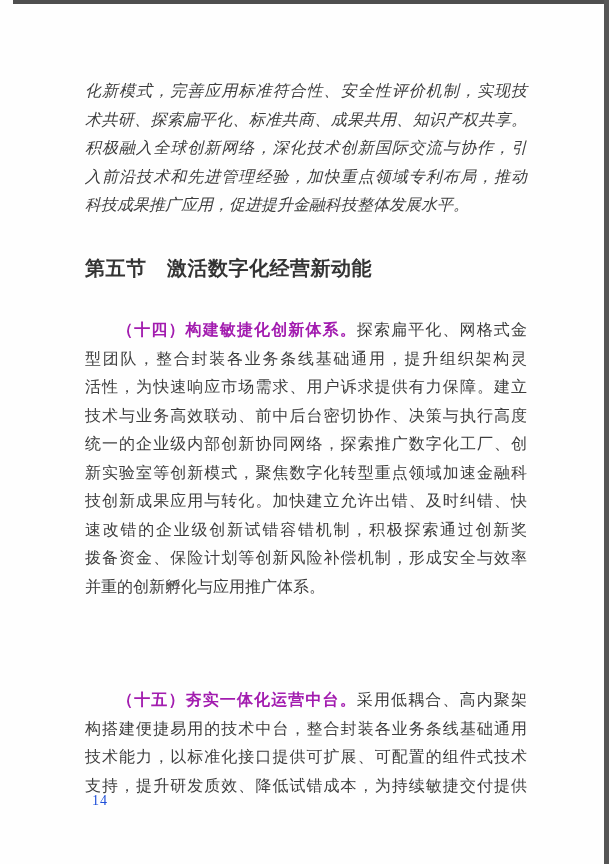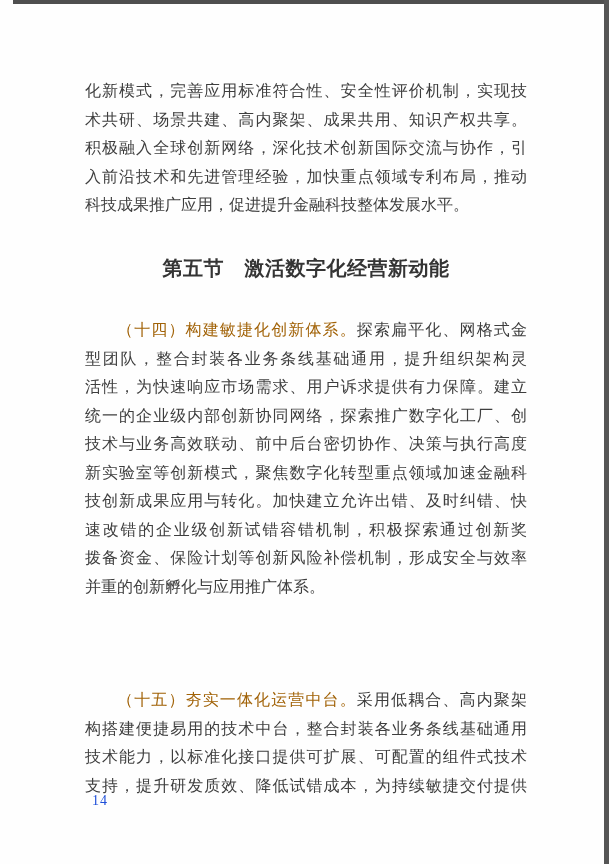--- a/index.html
+++ b/index.html
@@ -32,81 +32,80 @@
   }
   .textcol {
     position: absolute;
     left: 85px;
     width: 442px;
     color: #3e3e3e;
     font-size: 16px;
     line-height: 28.5px;
     letter-spacing: 0;
   }
-  .para-continued { top: 77px; }
+  .para-continued { top: 77px; font-style: italic; }
   .section-heading {
     position: absolute;
     left: 85px;
     top: 254px;
     width: 442px;
     margin: 0;
     font-size: 20px;
     font-weight: bold;
     color: #343434;
-    text-align: center;
     line-height: 28.5px;
     letter-spacing: 0.5px;
   }
   .para-14 { top: 316px; }
   .para-15 { top: 658px; }
   .line {
     height: 28.5px;
     white-space: nowrap;
   }
   .line.j {
     white-space: normal;
     text-align: justify;
     text-align-last: justify;
     text-justify: inter-character;
   }
   .line.indent { text-indent: 2em; }
-  .lead { font-weight: normal; color: #a16207; }
+  .lead { font-weight: bold; color: #a21caf; }
   .page-number {
     position: absolute;
     left: 92px;
     top: 793px;
     font-size: 14px;
     color: #1d4ed8;
     letter-spacing: 1px;
   }
 </style>
 </head>
 <body>
 
 <div class="stage">
 
   <div class="edge-top"></div>
   <div class="edge-right"></div>
 
   <div class="textcol para-continued" style="position:absolute;">
     <div class="line j">化新模式，完善应用标准符合性、安全性评价机制，实现技</div>
-    <div class="line j">术共研、场景共建、高内聚架、成果共用、知识产权共享。</div>
+    <div class="line j">术共研、探索扁平化、标准共商、成果共用、知识产权共享。</div>
     <div class="line j">积极融入全球创新网络，深化技术创新国际交流与协作，引</div>
     <div class="line j">入前沿技术和先进管理经验，加快重点领域专利布局，推动</div>
     <div class="line">科技成果推广应用，促进提升金融科技整体发展水平。</div>
   </div>
 
   <h2 class="section-heading">第五节　激活数字化经营新动能</h2>
 
   <div class="textcol para-14" style="position:absolute;">
     <div class="line j indent"><span class="lead">（十四）构建敏捷化创新体系。</span><span>探索扁平化、网格式金</span></div>
     <div class="line j">型团队，整合封装各业务条线基础通用，提升组织架构灵</div>
     <div class="line j">活性，为快速响应市场需求、用户诉求提供有力保障。建立</div>
+    <div class="line j">技术与业务高效联动、前中后台密切协作、决策与执行高度</div>
     <div class="line j">统一的企业级内部创新协同网络，探索推广数字化工厂、创</div>
-    <div class="line j">技术与业务高效联动、前中后台密切协作、决策与执行高度</div>
     <div class="line j">新实验室等创新模式，聚焦数字化转型重点领域加速金融科</div>
     <div class="line j">技创新成果应用与转化。加快建立允许出错、及时纠错、快</div>
     <div class="line j">速改错的企业级创新试错容错机制，积极探索通过创新奖</div>
     <div class="line j">拨备资金、保险计划等创新风险补偿机制，形成安全与效率</div>
     <div class="line">并重的创新孵化与应用推广体系。</div>
   </div>
 
   <div class="textcol para-15" style="position:absolute;margin-top:28px;">
     <div class="line j indent"><span class="lead">（十五）夯实一体化运营中台。</span><span>采用低耦合、高内聚架</span></div>
     <div class="line j">构搭建便捷易用的技术中台，整合封装各业务条线基础通用</div>

